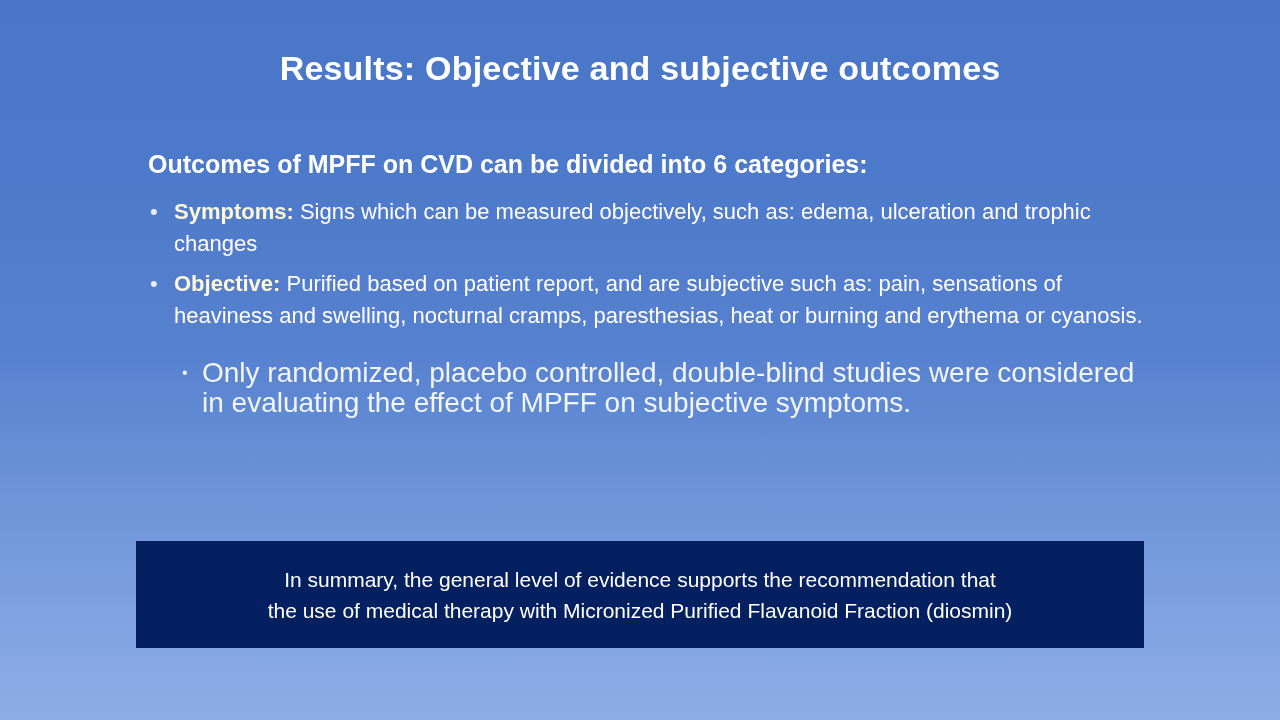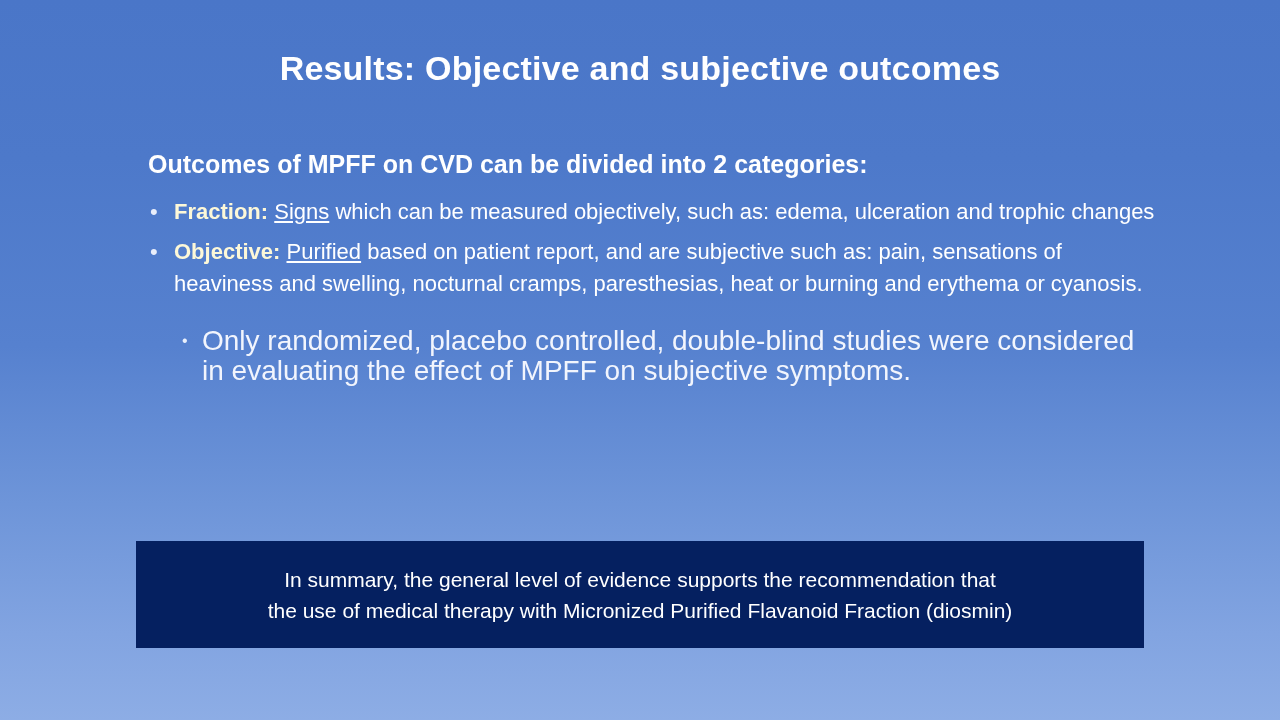--- a/index.html
+++ b/index.html
@@ -80,21 +80,20 @@
     line-height: 32px;
     color: #ffffff;
   }
 
   .lbl {
     font-weight: bold;
     color: #fdf8d8;
   }
 
   .udl {
-    text-decoration: underline;
   }
 
   
   #sub-bullet-row {
     display: flex;
     align-items: flex-start;
     margin-top: 26px;
     margin-left: 32px;
   }
 
@@ -138,25 +137,25 @@
 </style>
 </head>
 <body>
 
 <div id="slide">
 
   <div id="slide-title">Results: Objective and subjective outcomes</div>
 
   <div id="body-block">
 
-    <p id="lead-line">Outcomes of MPFF on CVD can be divided into 2 categories:</p>
+    <p id="lead-line">Outcomes of MPFF on CVD can be divided into 6 categories:</p>
 
     <div class="bullet-row">
       <span class="bullet-dot">•</span>
-      <span class="bullet-text"><span class="lbl">Fraction:</span> <span class="udl">Signs</span><span> which can be measured objectively, such as: edema, ulceration and trophic changes</span></span>
+      <span class="bullet-text"><span class="lbl">Symptoms:</span> <span class="udl">Signs</span><span> which can be measured objectively, such as: edema, ulceration and trophic changes</span></span>
     </div>
 
     <div class="bullet-row">
       <span class="bullet-dot">•</span>
       <span class="bullet-text"><span class="lbl">Objective:</span> <span class="udl">Purified</span><span> based on patient report, and are subjective such as: pain, sensations of heaviness and swelling, nocturnal cramps, paresthesias, heat or burning and erythema or cyanosis.</span></span>
     </div>
 
     <div id="sub-bullet-row">
       <span class="bullet-dot">•</span>
       <span class="bullet-text">Only randomized, placebo controlled, double-blind studies were considered in evaluating the effect of MPFF on subjective symptoms.</span>

